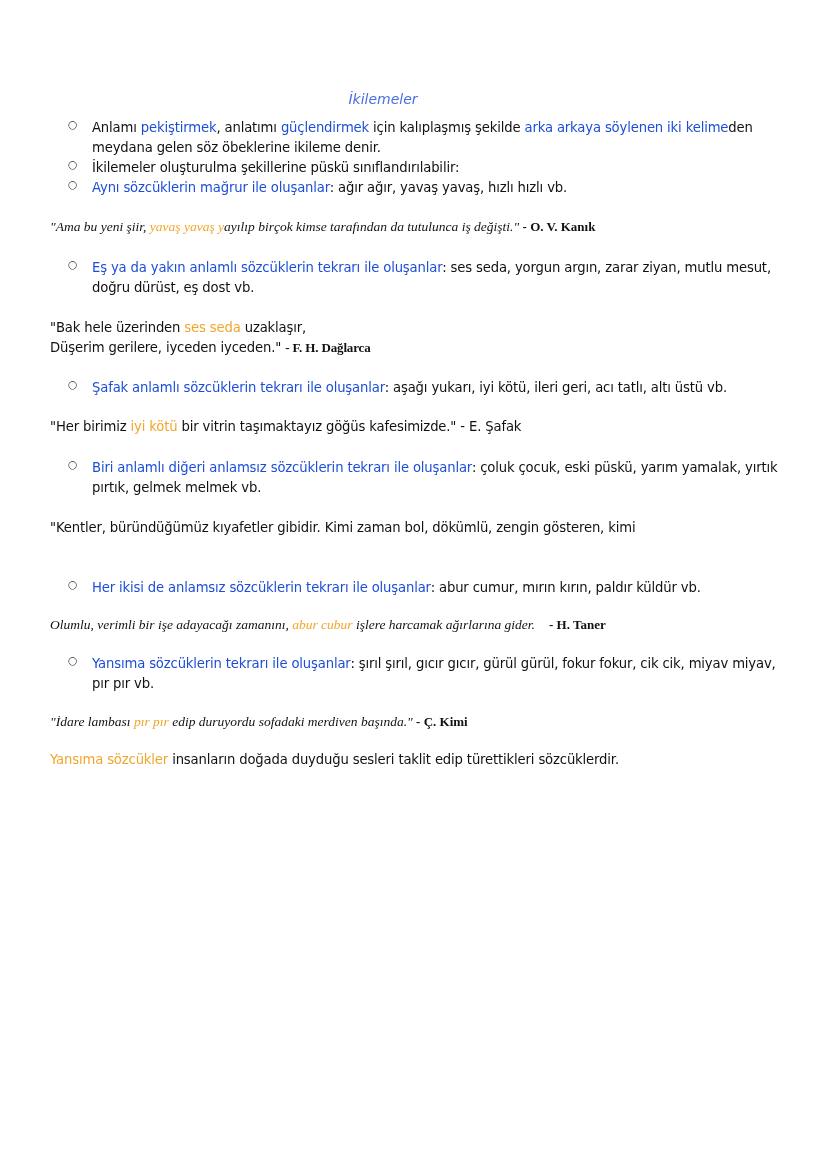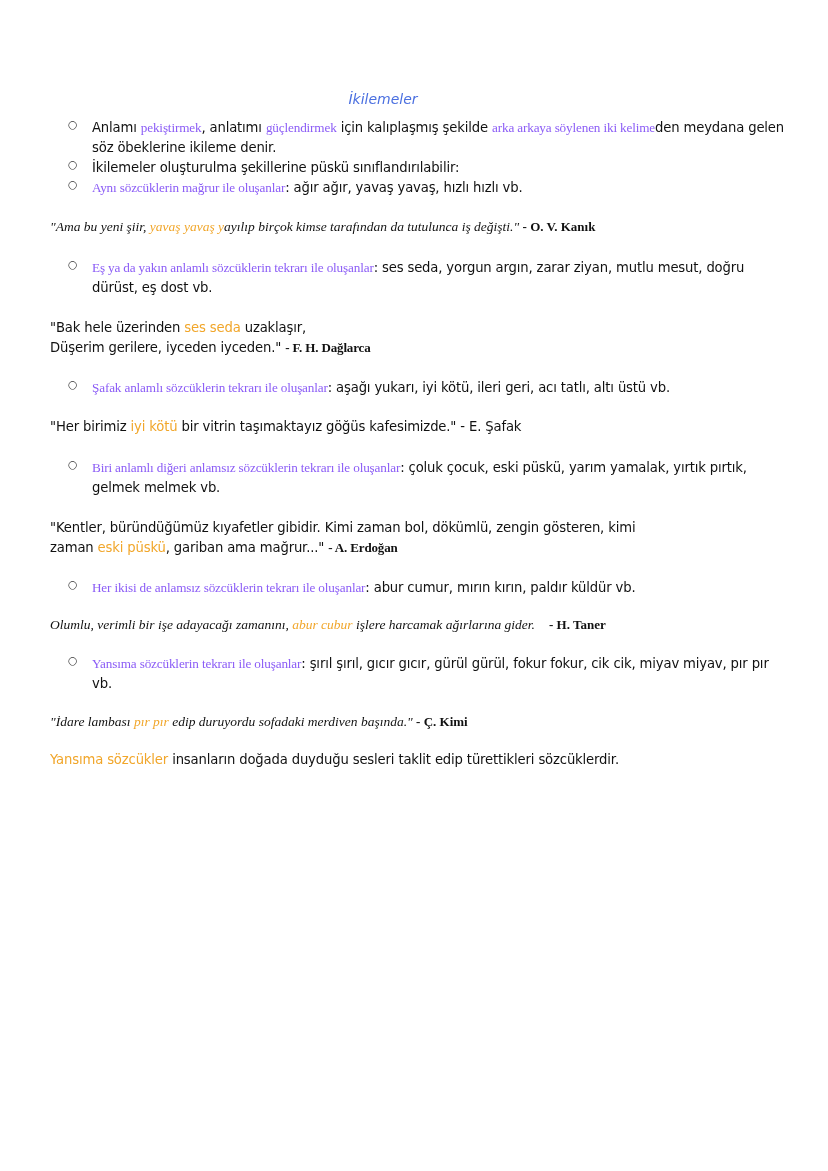--- a/index.html
+++ b/index.html
@@ -3,21 +3,21 @@
   <meta charset="utf-8">
   <style>
     html, body { margin: 0; padding: 0; background: #ffffff; }
     body { width: 828px; height: 1171px; position: relative; overflow: hidden; color: #111; }
     .sans { font-family: "DejaVu Sans", sans-serif; font-size: 13.2px; letter-spacing: -0.15px; }
     .title { position: absolute; left: 0; width: 766px; top: 91px; text-align: center;
              font-family: "DejaVu Sans", sans-serif; font-style: italic; font-size: 14px; color: #4a6fe0; }
     .bullet { position: absolute; left: 68px; width: 720px; }
     .bullet .dot { position: absolute; left: 0; top: 0; font-size: 11px; color: #333; }
     .bullet .txt { position: absolute; left: 24px; width: 700px; line-height: 20px; }
-    .blue { color: #8b5cf6; font-family: Liberation Serif, serif; }
+    .blue { color: #1d4ed8; }
     .orange { color: #f1a62a; }
     .para { position: absolute; left: 50px; width: 740px; line-height: 20px; }
     .q-serif { font-family: "Liberation Serif", serif; font-style: italic; font-size: 13.5px; }
     .author { font-family: "Liberation Serif", serif; font-weight: bold; font-style: normal; font-size: 13px; }
   </style>
 </head>
 <body>
 
 <div class="title">İkilemeler</div>
 
@@ -55,21 +55,20 @@
 
 <div class="para sans" style="top:417px;"><span>"Her birimiz </span><span class="orange">iyi kötü</span><span> bir vitrin taşımaktayız göğüs kafesimizde." - E. Şafak</span></div>
 
 <div class="bullet sans" style="top:458px;">
   <span class="dot">○</span>
   <div class="txt"><span class="blue">Biri anlamlı diğeri anlamsız sözcüklerin tekrarı ile oluşanlar</span><span>: çoluk çocuk, eski püskü, yarım yamalak, yırtık pırtık, gelmek melmek vb.</span></div>
 </div>
 
 <div class="para sans" style="top:518px;">
   <div>"Kentler, büründüğümüz kıyafetler gibidir. Kimi zaman bol, dökümlü, zengin gösteren, kimi</div>
-  <div><span>zaman </span><span class="orange">eski püskü</span><span>, gariban ama mağrur..." </span><span class="author">- A. Erdoğan</span></div>
 </div>
 
 <div class="bullet sans" style="top:578px;">
   <span class="dot">○</span>
   <div class="txt"><span class="blue">Her ikisi de anlamsız sözcüklerin tekrarı ile oluşanlar</span><span>: abur cumur, mırın kırın, paldır küldür vb.</span></div>
 </div>
 
 <div class="para q-serif" style="top:615px; left:50px;"><span>Olumlu, verimli bir işe adayacağı zamanını, </span><span class="orange">abur cubur</span><span> işlere harcamak ağırlarına gider.</span><span style="display:inline-block;width:14px;"></span><span class="author">- H. Taner</span></div>
 
 <div class="bullet sans" style="top:654px;">

